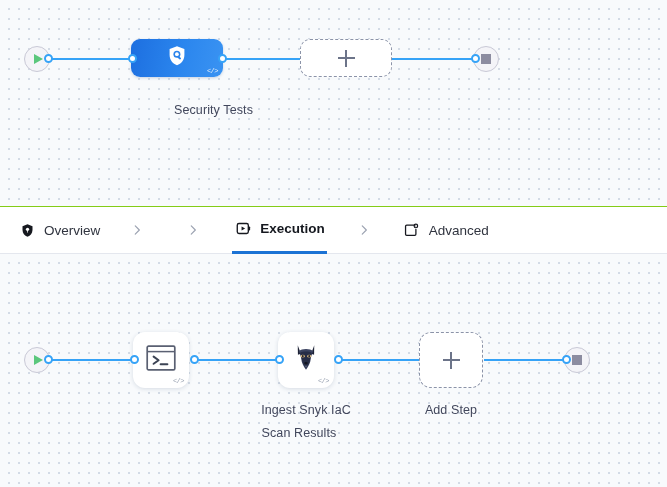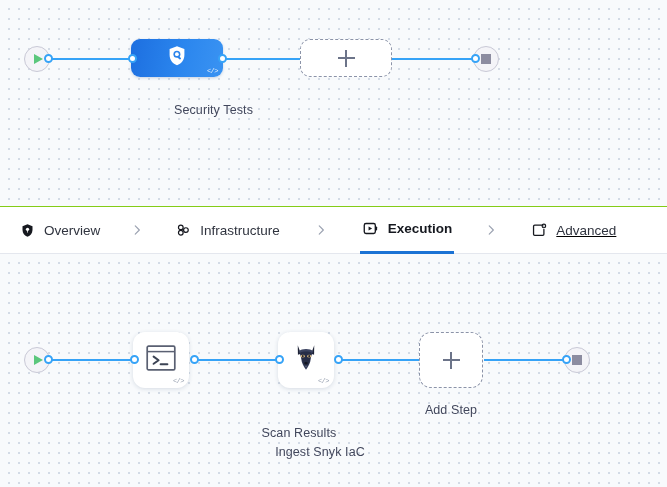--- a/index.html
+++ b/index.html
@@ -253,32 +253,20 @@
     </span>
     <span class="tab-label">Overview</span>
   </div>
 
   <div class="chev" style="margin-left:18px;">
     <svg width="14" height="14" viewBox="0 0 24 24" aria-hidden="true">
       <path d="M9 5 L16 12 L9 19" fill="none" stroke="#9aa1b0" stroke-width="2" stroke-linecap="round" stroke-linejoin="round"></path>
     </svg>
   </div>
 
-  <div class="tab" style="margin-left:18px;">
-    <span class="tab-ico">
-      <svg width="17" height="17" viewBox="0 0 24 24" aria-hidden="true">
-        <g fill="none" stroke="#16181f" stroke-width="1.7">
-          <circle cx="8.2" cy="7.6" r="3.3"></circle>
-          <circle cx="8.2" cy="15.2" r="3.3"></circle>
-          <circle cx="15.4" cy="11.4" r="3.3"></circle>
-        </g>
-      </svg>
-    </span>
-    <span class="tab-label">Infrastructure</span>
-  </div>
 
   <div class="chev" style="margin-left:22px;">
     <svg width="14" height="14" viewBox="0 0 24 24" aria-hidden="true">
       <path d="M9 5 L16 12 L9 19" fill="none" stroke="#9aa1b0" stroke-width="2" stroke-linecap="round" stroke-linejoin="round"></path>
     </svg>
   </div>
 
   <div class="tab active" style="margin-left:22px;">
     <span class="tab-ico">
       <svg width="17" height="17" viewBox="0 0 24 24" aria-hidden="true">
@@ -289,21 +277,21 @@
     </span>
     <span class="tab-label">Execution</span>
   </div>
 
   <div class="chev" style="margin-left:20px;">
     <svg width="14" height="14" viewBox="0 0 24 24" aria-hidden="true">
       <path d="M9 5 L16 12 L9 19" fill="none" stroke="#9aa1b0" stroke-width="2" stroke-linecap="round" stroke-linejoin="round"></path>
     </svg>
   </div>
 
-  <div class="tab" style="margin-left:20px;text-decoration:underline;">
+  <div class="tab" style="margin-left:20px;">
     <span class="tab-ico">
       <svg width="17" height="17" viewBox="0 0 24 24" aria-hidden="true">
         <path d="M16.5 4.4 H5.2 A1.6 1.6 0 0 0 3.6 6 V17.4 A1.6 1.6 0 0 0 5.2 19 H16.6 A1.6 1.6 0 0 0 18.2 17.4 V10.4" fill="none" stroke="#16181f" stroke-width="1.8" stroke-linecap="round"></path>
         <circle cx="18.2" cy="5.6" r="2.5" fill="none" stroke="#16181f" stroke-width="1.7"></circle>
         <circle cx="18.2" cy="5.6" r="0.8" fill="#16181f"></circle>
       </svg>
     </span>
     <span class="tab-label">Advanced</span>
   </div>
 </div>
@@ -346,21 +334,21 @@
         <ellipse cx="19.4" cy="14.0" rx="2.2" ry="1.5" fill="#d4b37a"></ellipse>
         <ellipse cx="12.6" cy="14.0" rx="0.9" ry="1.1" fill="#14182a"></ellipse>
         <ellipse cx="19.4" cy="14.0" rx="0.9" ry="1.1" fill="#14182a"></ellipse>
         <path d="M13.6 21.4 L16.0 19.9 L18.4 21.4 L16.0 23.2 Z" fill="#11141f"></path>
         <path d="M14.6 24.2 L17.4 24.2 L16.0 26.2 Z" fill="#5e6782"></path>
       </svg>
     </span>
     <span class="code-badge">&lt;/&gt;</span>
   </div>
   <div class="port" style="left:334px; top:101px;"></div>
-  <div class="caption" style="left:245px; top:148px; width:150px;margin-top:42px;">Ingest Snyk IaC</div>
+  <div class="caption" style="left:231px; top:148px; width:150px;">Ingest Snyk IaC</div>
   <div class="caption" style="left:224px; top:171px; width:150px;">Scan Results</div>
 
   <div class="add-box step-size" style="left:419px; top:78px;">
     <div class="plus"></div>
   </div>
   <div class="caption" style="left:376px; top:148px; width:150px;">Add Step</div>
 
   <div class="port" style="left:562px; top:101px;"></div>
   <div class="terminal" style="left:564px; top:93px;">
     <div class="stop-sq"></div>

